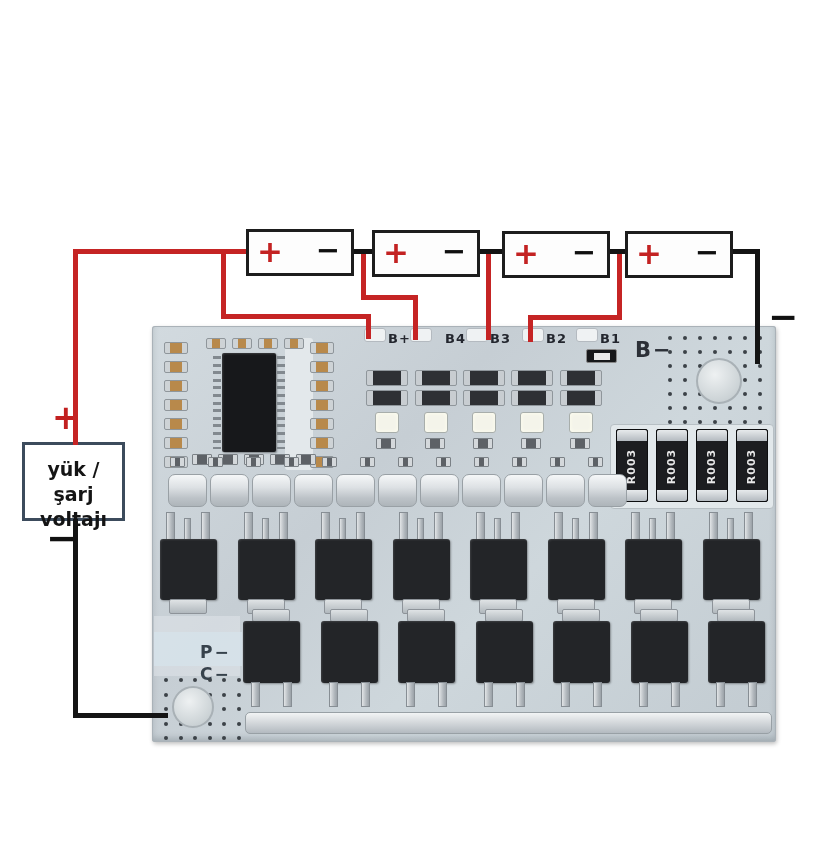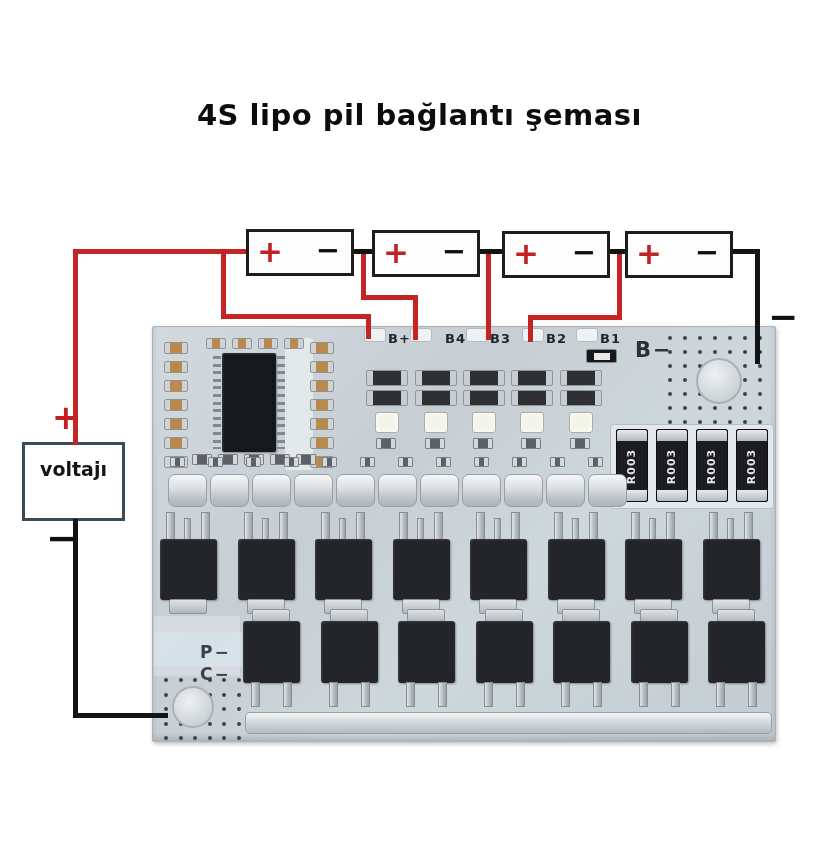--- a/index.html
+++ b/index.html
@@ -76,21 +76,20 @@
   .fbody{position:absolute;width:57px;background:#232528;border-radius:3px;
          box-shadow:inset 1px 1px 2px rgba(255,255,255,.12), 1px 1px 2px rgba(0,0,0,.35);}
   .ftab{position:absolute;width:38px;background:linear-gradient(180deg,#dfe3e5,#b1b8bd);border:1px solid #8d9399;border-radius:2px;}
   #busbar{left:93px;top:386px;width:527px;height:22px;border-radius:5px;border:1px solid #98a0a5;
           background:linear-gradient(180deg,#f2f4f5 0%,#d6dadd 45%,#b3bac0 100%);}
 </style>
 </head>
 <body>
 
 <div id="stage">
-  <div id="title">4S lipo pil bağlantı şeması</div>
 
   <div id="board">
     <div class="babs" id="strip-bare"></div>
     <div class="babs" id="corner-blank"></div>
     <div class="babs" id="band-pc"></div>
     <div class="babs" id="ic"></div>
     <div class="babs pins" style="left:61px;"></div>
     <div class="babs pins" style="left:125px;"></div>
     <div class="smallres">
         <i></i>
@@ -349,20 +348,21 @@
       <div class="dot" style="left: 12px; top: 410px;"></div>
       <div class="dot" style="left: 26.5px; top: 410px;"></div>
       <div class="dot" style="left: 41px; top: 410px;"></div>
       <div class="dot" style="left: 55.5px; top: 410px;"></div>
       <div class="dot" style="left: 70px; top: 410px;"></div>
       <div class="dot" style="left: 84.5px; top: 410px;"></div>
       <div class="hole" style="left: 20px; top: 360px; width: 42px; height: 42px;"></div>
     </div>
 
   <div id="loadbox">
+    <div>yük / şarj</div>
     <div>voltajı</div>
   </div>
   <div class="wl" id="lbl-plus">+</div>
   <div class="wl" id="lbl-minus-load">−</div>
   <div class="wl" id="lbl-minus-pack">−</div>
 <div class="wire wred" style="left: 73px; top: 249px; width: 5px; height: 196px;"></div>
     <div class="wire wred" style="left: 73px; top: 249px; width: 178px; height: 5px;"></div>
     <div class="wire wred" style="left: 221px; top: 249px; width: 5px; height: 70px;"></div>
     <div class="wire wred" style="left: 221px; top: 314px; width: 150px; height: 5px;"></div>
     <div class="wire wred" style="left: 366px; top: 314px; width: 5px; height: 25px;"></div>

